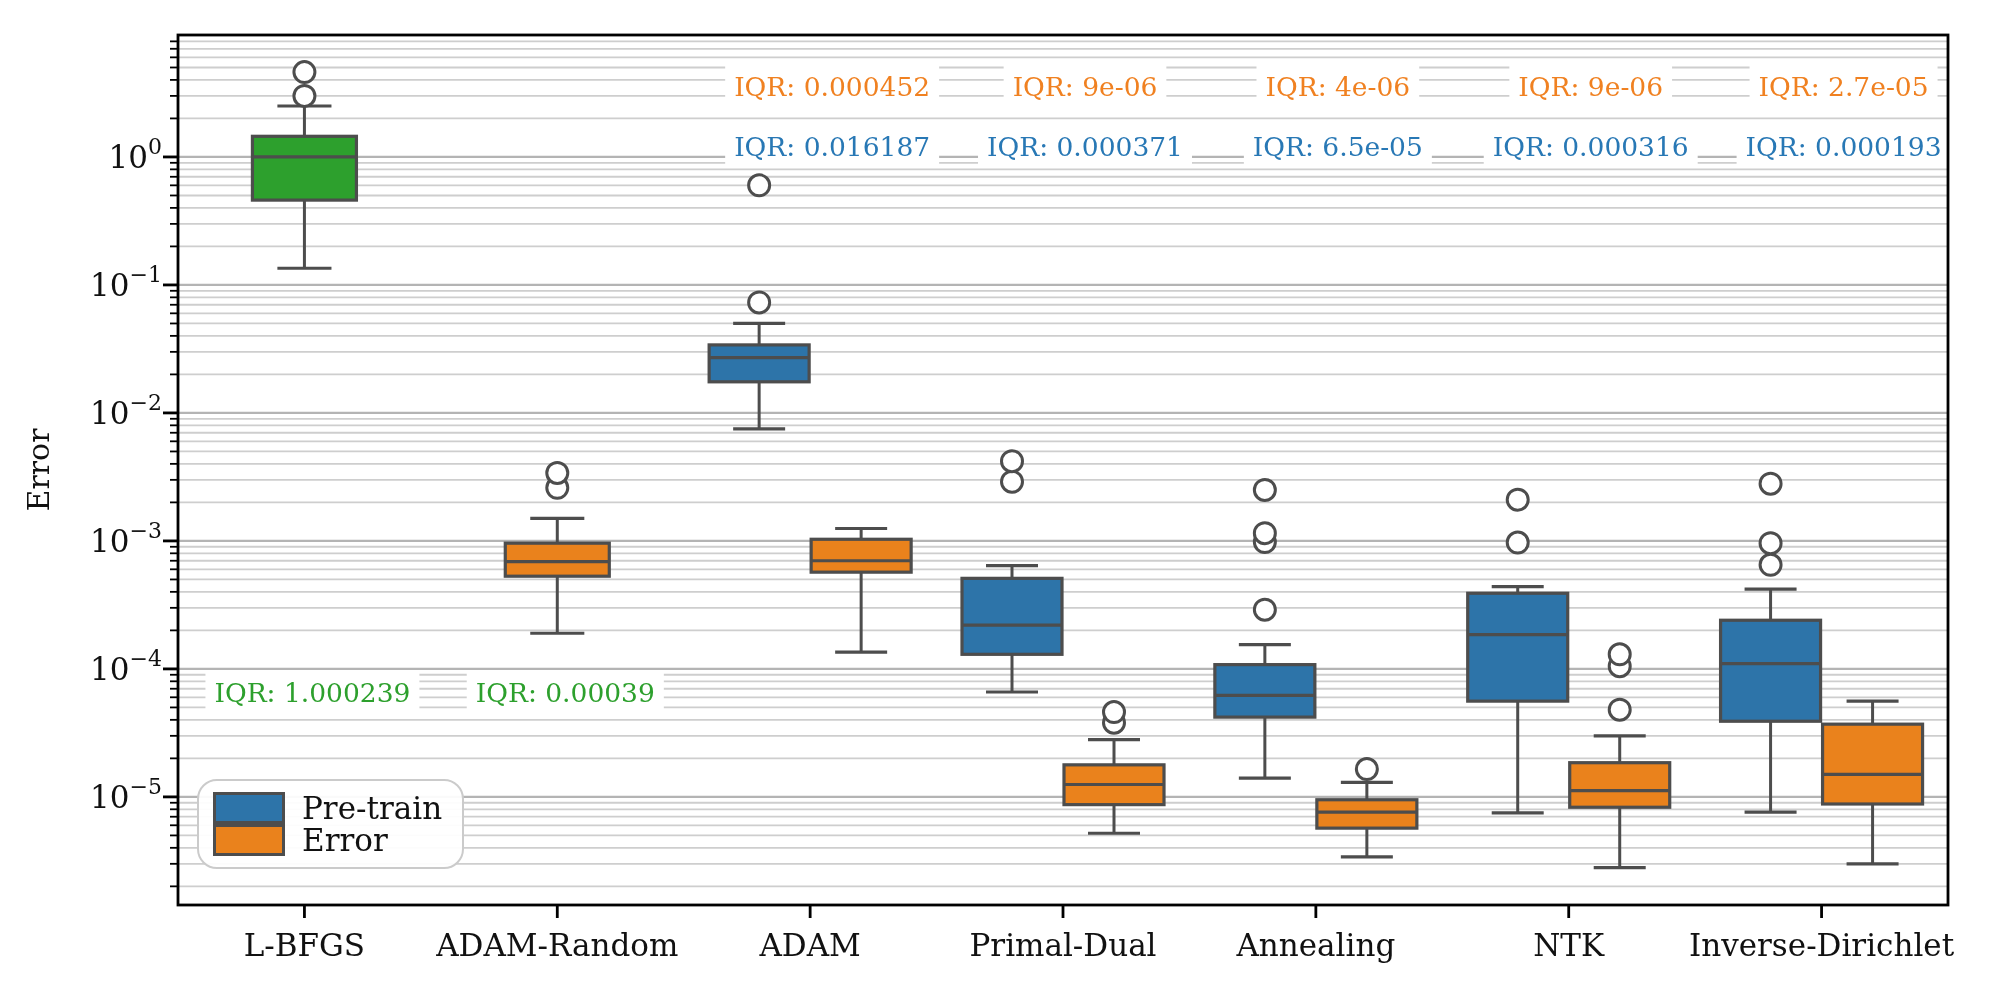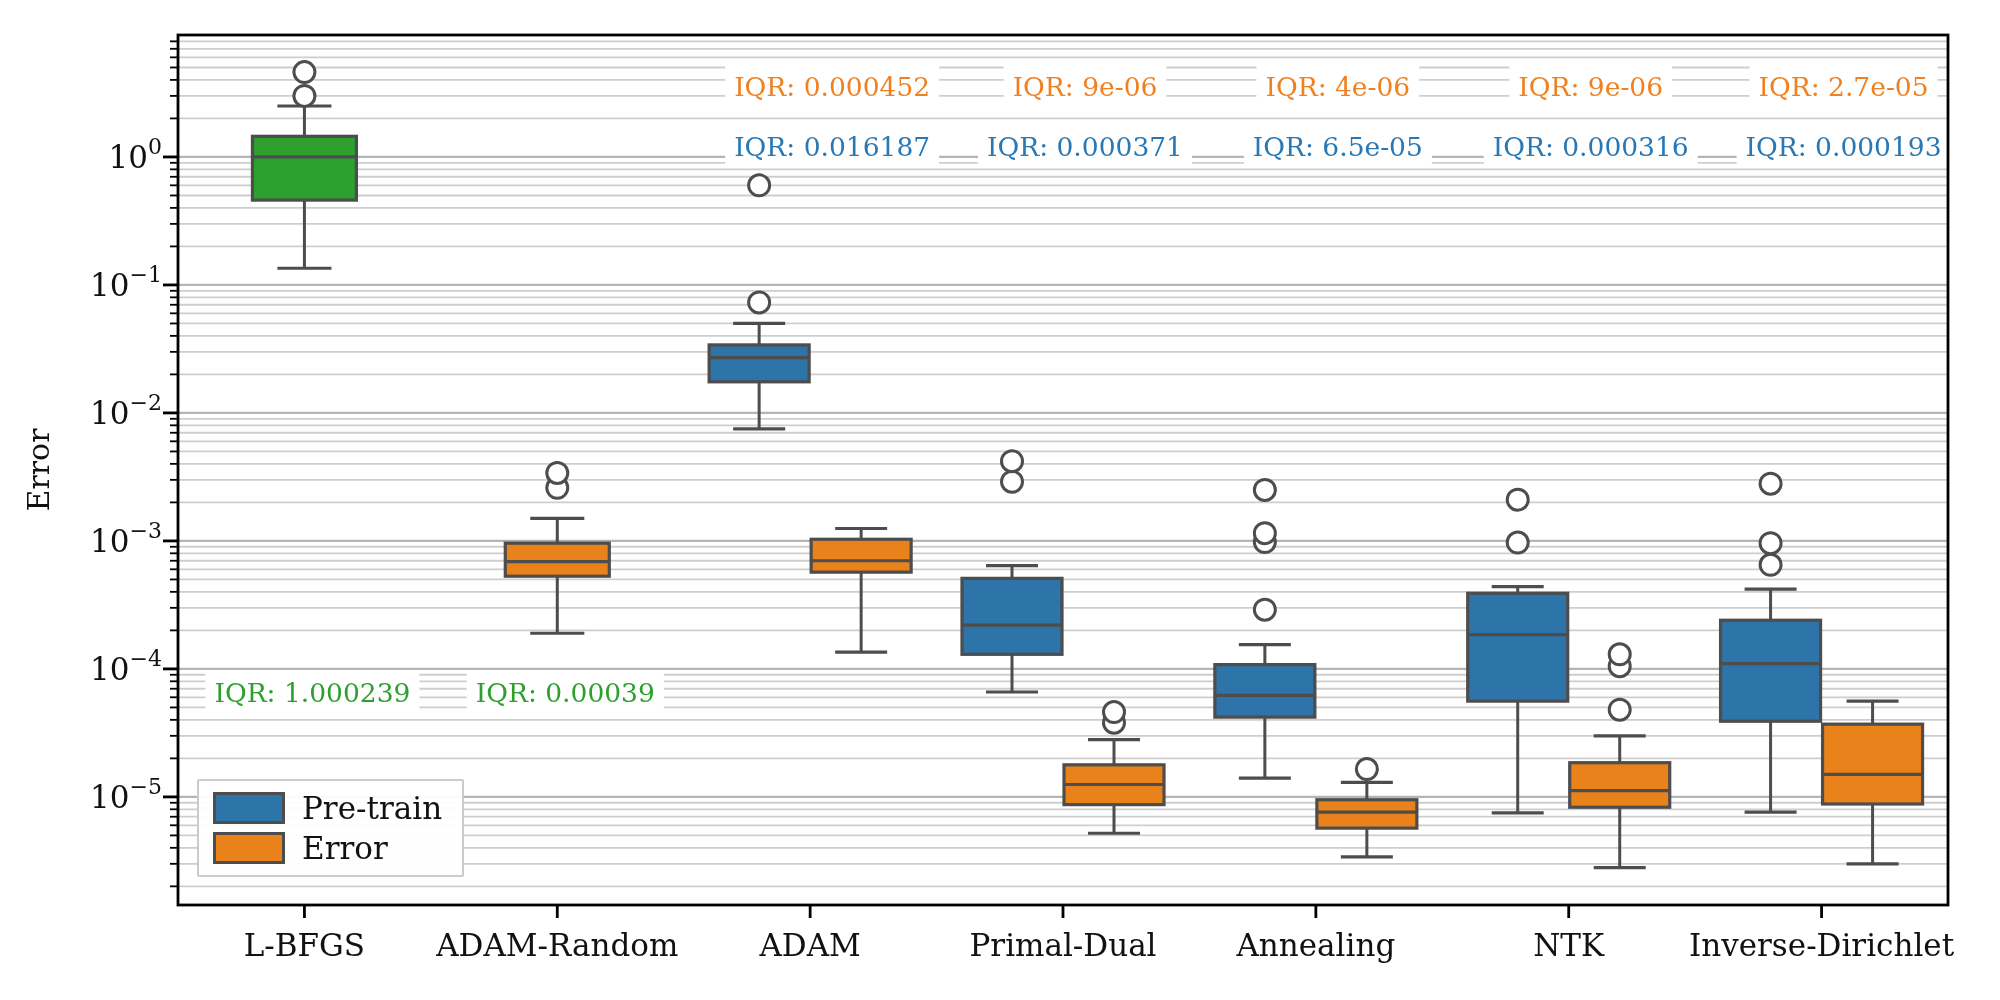--- a/index.html
+++ b/index.html
@@ -4,23 +4,23 @@
 <style>
   html,body{margin:0;padding:0;background:#ffffff;}
   body{width:2000px;height:1000px;position:relative;
        font-family:"DejaVu Serif","Liberation Serif",serif;}
   .fig{position:absolute;left:0;top:0;width:2000px;height:1000px;}
   svg{position:absolute;left:0;top:0;}
   .ylabel{position:absolute;left:38px;top:470px;
           transform:translate(-50%,-50%) rotate(-90deg);
           font-size:30px;color:#111;white-space:nowrap;}
   .legend{position:absolute;left:197px;top:779px;
-          border:2.5px solid #cbcbcb;border-radius:2px;
+          border:2.5px solid #cbcbcb;border-radius:20px;
           background:rgba(255,255,255,0.93);
-          padding:11px 20px 11px 14px;display:flex;flex-direction:column;gap:8px;}
+          padding:11px 20px 11px 14px;display:flex;flex-direction:column;gap:0;}
   .lrow{display:flex;align-items:center;}
   .patch{display:inline-block;width:66px;height:26px;border:3px solid #4d4d4d;
          margin-right:17px;box-sizing:content-box;}
   .ltext{font-size:31px;color:#111;line-height:1;}
 </style>
 </head>
 <body>
 
 <div class="fig">
   <svg id="chart" width="2000" height="1000" viewBox="0 0 2000 1000">

